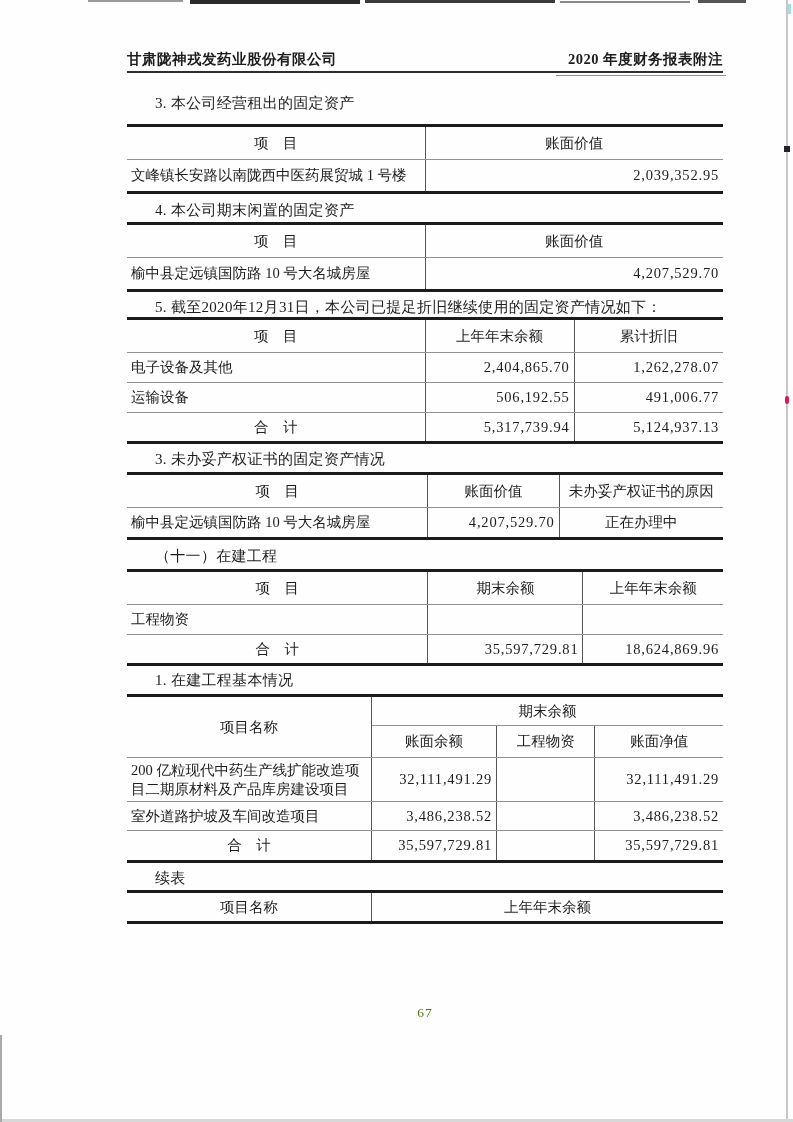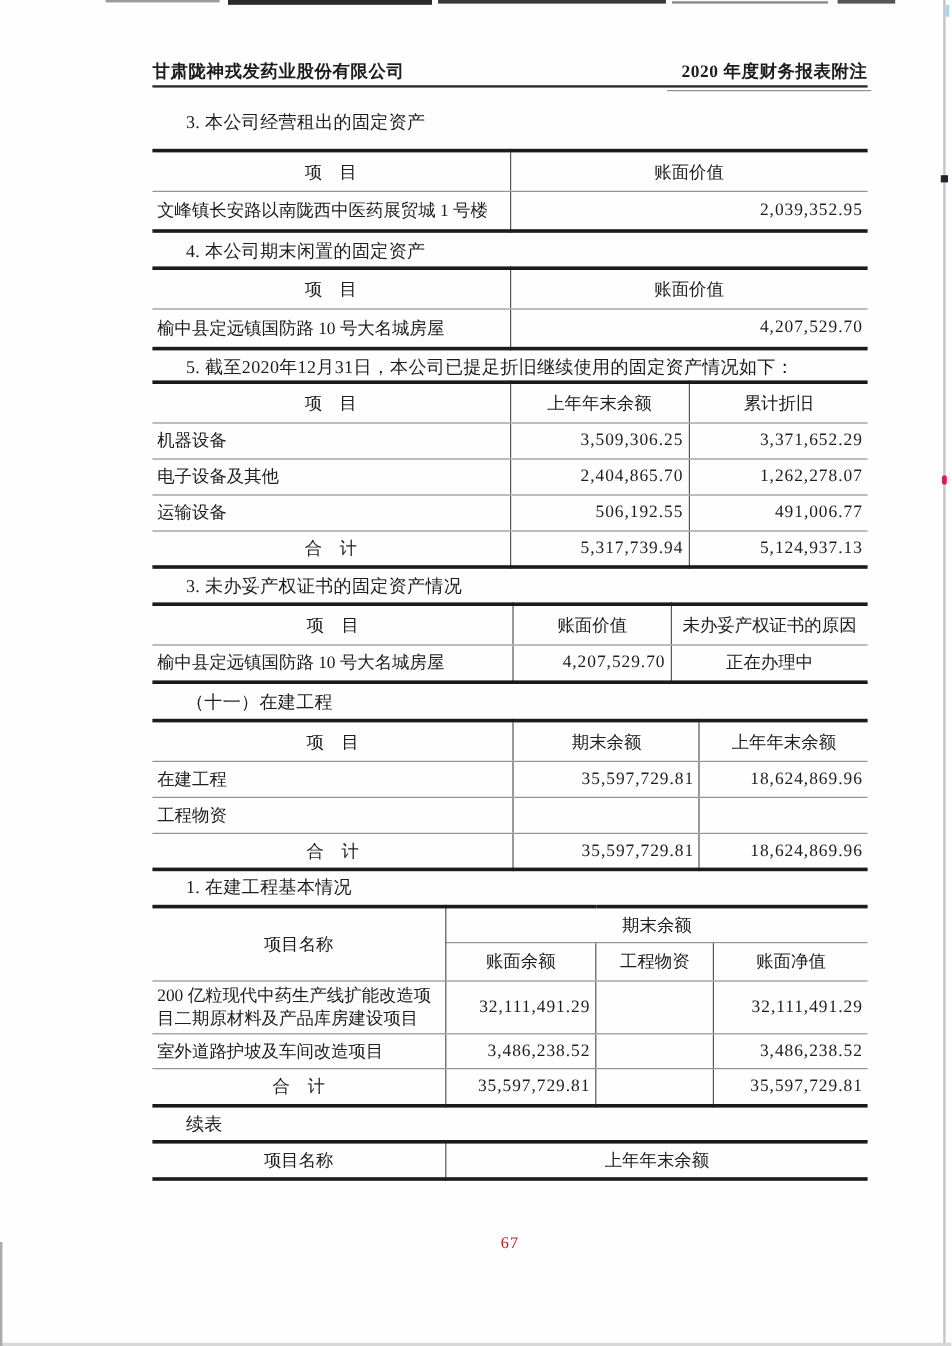--- a/index.html
+++ b/index.html
@@ -35,21 +35,21 @@
   .num{letter-spacing:.8px;}
   .h30{height:30px;} .h31{height:31px;} .h32{height:32px;}
   .h33{height:33px;} .h34{height:34px;} .h44{height:44px;} .h29{height:29px;}
   .brd-r{border-right:1px solid #565656;}
   .wrapcell{line-height:19px;padding-top:3px;padding-bottom:3px;}
   
   .mt9{margin-top:9px;} .mt11{margin-top:11px;} .mt6{margin-top:6px;}
   .mt2{margin-top:2px;} .mt5{margin-top:5px;} .mt0{margin-top:0;}
   .mt3{margin-top:3px;} .mt4{margin-top:4px;}
   
-  .pageno{position:absolute;left:127px;top:1028px;width:596px;text-align:center;font-size:13.5px;color:#b91c1c;letter-spacing:1px;}
+  .pageno{position:absolute;left:127px;top:1005px;width:596px;text-align:center;font-size:13.5px;color:#4d7c0f;letter-spacing:1px;}
   
   .art{position:absolute;}
 </style>
 </head>
 <body>
 
 <div class="art" style="left:88px;top:0;width:95px;height:2px;background:#9a9a9a;"></div>
 <div class="art" style="left:190px;top:0;width:170px;height:4px;background:#2b2b2b;"></div>
 <div class="art" style="left:365px;top:0;width:190px;height:3px;background:#3a3a3a;"></div>
 <div class="art" style="left:560px;top:1px;width:130px;height:2px;background:#8a8a8a;"></div>
@@ -116,25 +116,20 @@
         <col style="width:25%">
         <col style="width:25%">
       </colgroup>
     <tbody>
         <tr class="h34">
       <th class="c">项　目</th>
       <th class="c">上年年末余额</th>
       <th class="c">累计折旧</th>
     </tr>
     <tr class="h30">
-      <td class="l">机器设备</td>
-      <td class="r num">3,509,306.25</td>
-      <td class="r num">3,371,652.29</td>
-    </tr>
-    <tr class="h30">
       <td class="l">电子设备及其他</td>
       <td class="r num">2,404,865.70</td>
       <td class="r num">1,262,278.07</td>
     </tr>
     <tr class="h30">
       <td class="l">运输设备</td>
       <td class="r num">506,192.55</td>
       <td class="r num">491,006.77</td>
     </tr>
     <tr class="h30">
@@ -175,25 +170,20 @@
         <col style="width:26%">
         <col style="width:23.5%">
       </colgroup>
     <tbody>
         <tr class="h34">
       <th class="c">项　目</th>
       <th class="c">期末余额</th>
       <th class="c">上年年末余额</th>
     </tr>
     <tr class="h30">
-      <td class="l">在建工程</td>
-      <td class="r num">35,597,729.81</td>
-      <td class="r num">18,624,869.96</td>
-    </tr>
-    <tr class="h30">
       <td class="l">工程物资</td>
       <td class="r num"></td>
       <td class="r num"></td>
     </tr>
     <tr class="h30">
       <td class="c">合　计</td>
       <td class="r num">35,597,729.81</td>
       <td class="r num">18,624,869.96</td>
     </tr>
   </tbody>

